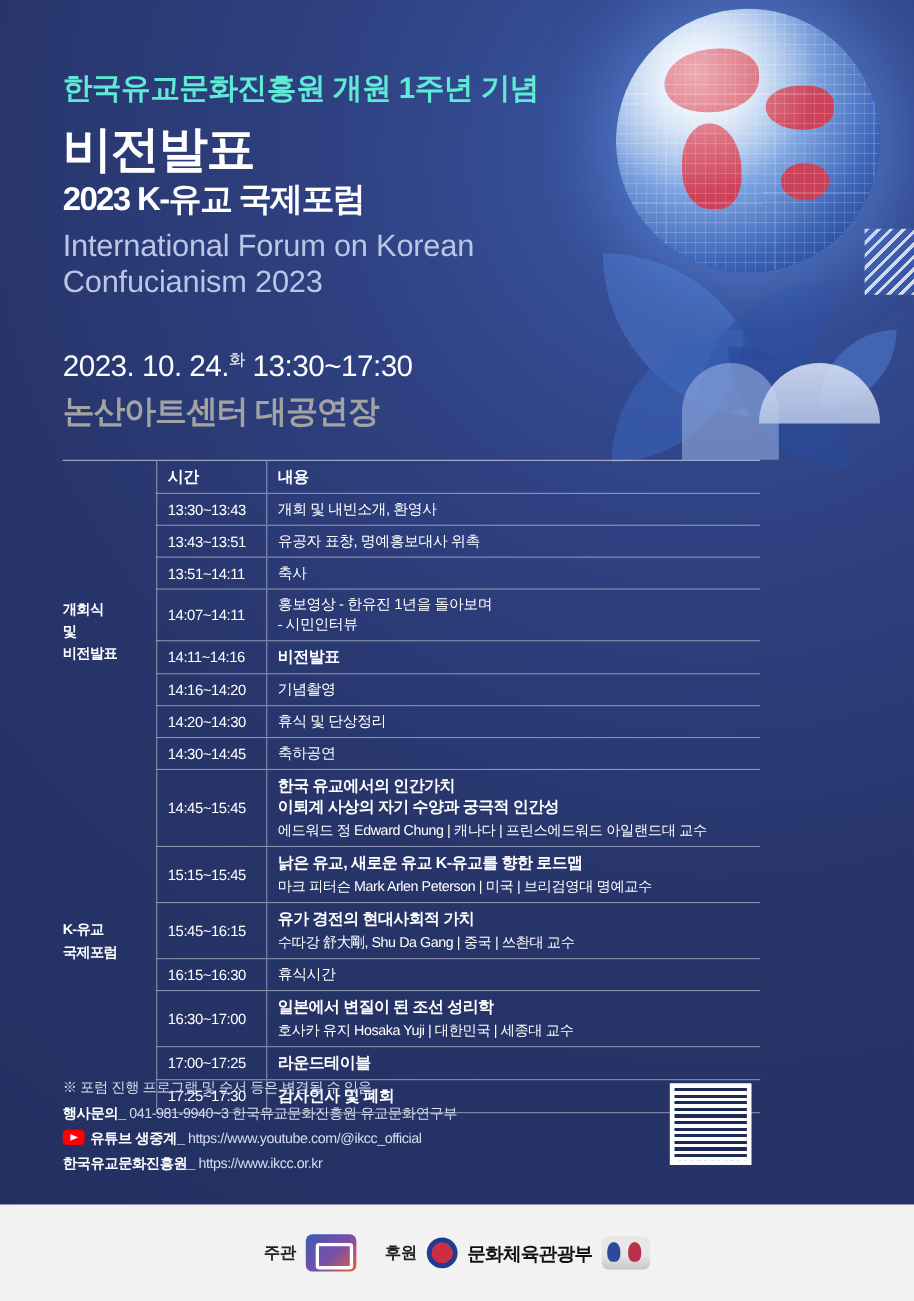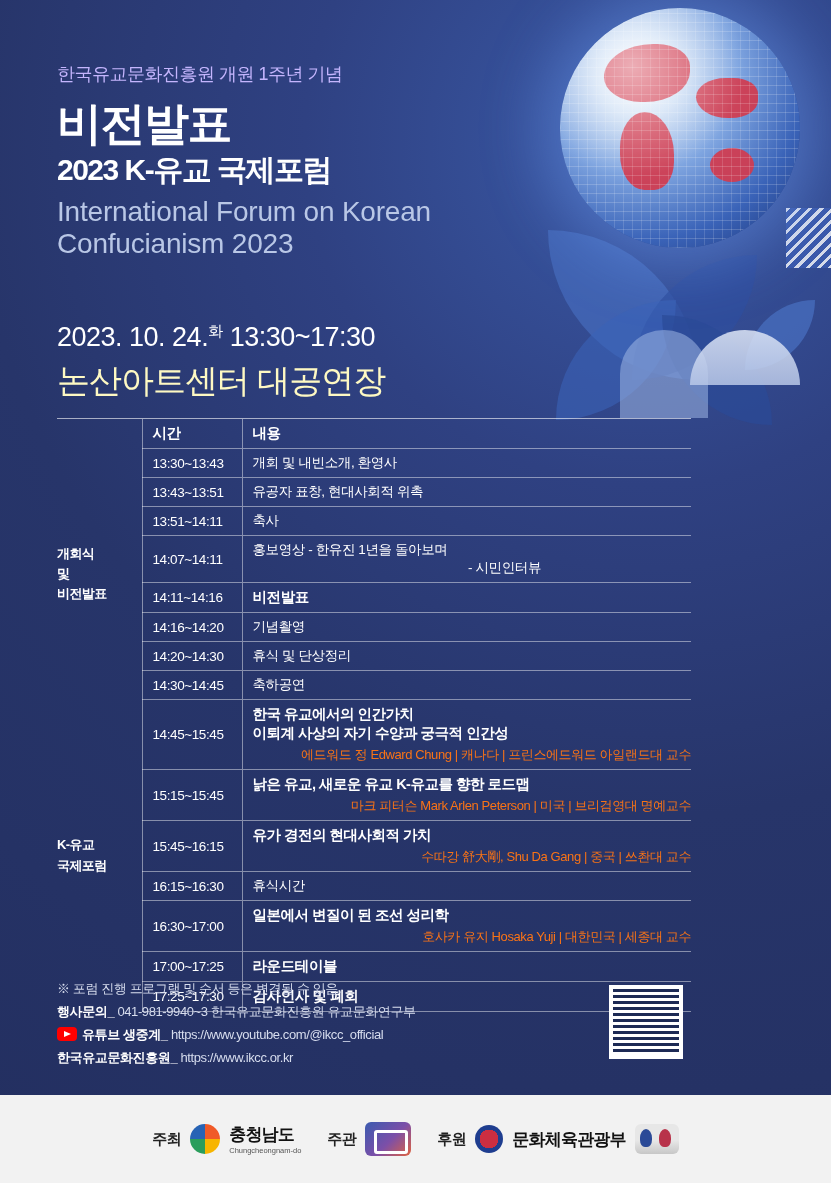--- a/index.html
+++ b/index.html
@@ -69,39 +69,39 @@
   .globe .gloss {
     position:absolute; inset:0; border-radius:50%;
     background: radial-gradient(circle at 30% 24%, rgba(255,255,255,.55) 0%, rgba(255,255,255,0) 45%);
   }
 
   
   .page { position: relative; width: 831px; height: 1183px; }
 
   .header { position: absolute; left: 57px; top: 62px; width: 520px; }
   .kicker {
-    font-size: 18px; font-weight: normal; color: #c4b5fd; letter-spacing: -.5px;
+    font-size: 27px; font-weight: bold; color: #5eead4; letter-spacing: -.5px;
   }
   .title1 {
     font-size: 45px; font-weight: bold; color: #ffffff; letter-spacing: -1.5px;
     margin-top: 14px; line-height: 1.08;
   }
   .title2 {
     font-size: 30px; font-weight: bold; color: #ffffff; letter-spacing: -1.5px;
     line-height: 1.12; margin-top: 4px;
   }
   .subtitle-en {
     font-size: 28px; color: #b9c7e6; letter-spacing: -.2px; margin-top: 10px;
   }
   .when {
-    margin-top: 62px; font-size: 27px; color: #ffffff; letter-spacing: -.5px;
+    margin-top: 46px; font-size: 27px; color: #ffffff; letter-spacing: -.5px;
   }
   .when .sup { font-size: 15px; vertical-align: super; }
   .where {
-    font-size: 33px; color: #fef9c3; letter-spacing: -1px; margin-top: 6px; font-weight: normal;
+    font-size: 29px; color: #a3a3a3; letter-spacing: -1px; margin-top: 6px; font-weight: bold;
   }
 
   
   .sched { position: absolute; left: 57px; top: 418px; width: 634px; }
   table { width: 100%; border-collapse: collapse; }
   td, th {
     color: #ffffff; text-align: left; vertical-align: middle;
     font-size: 13.5px; letter-spacing: -.4px;
     border-top: 1px solid rgba(255,255,255,.45);
     border-bottom: 1px solid rgba(255,255,255,.45);
@@ -109,21 +109,21 @@
     margin-top: 40px;
   }
   th { font-size: 14.5px; font-weight: bold; padding: 5px 0 5px 10px; }
   .col-sess { width: 85px; padding-left: 0; border-top: none; border-bottom: none; }
   .col-time { width: 100px; }
   .sep-l { border-left: 1px solid rgba(255,255,255,.45); }
   .sess-label {
     font-size: 13px; font-weight: bold; line-height: 1.55; letter-spacing: -.6px;
   }
   .strong-row { font-weight: bold; font-size: 14.5px; }
-  .speaker { font-size: 13px; color: #f97316; margin-top: 3px; letter-spacing: -.4px; text-align: right; }
+  .speaker { font-size: 13px; color: #ffffff; margin-top: 3px; letter-spacing: -.4px; }
   .hl { font-weight: bold; font-size: 14.5px; color: #ffffff; letter-spacing: -.5px; }
   .top-rule td, .top-rule th { border-top: 1px solid rgba(255,255,255,.6); }
 
   
   .notes { position: absolute; left: 57px; top: 980px; width: 520px; font-size: 13px; letter-spacing: -.4px;}
   .notes .line { margin-bottom: 5px; color: #d7ddee; }
   .notes .b { font-weight: bold; color: #ffffff; }
   .yt {
     display: inline-block; width: 20px; height: 14px; background: #ff0000;
     border-radius: 4px; position: relative; vertical-align: -2px; margin-right: 5px;
@@ -233,34 +233,34 @@
               </div>
             </td>
             <td class="col-time sep-l">13:30~13:43</td>
             <td class="sep-l">
               <div>개회 및 내빈소개, 환영사</div>
             </td>
           </tr>
           <tr>
             <td class="col-time sep-l">13:43~13:51</td>
             <td class="sep-l">
-              <div>유공자 표창, 현대사회적 위촉</div>
+              <div>유공자 표창, 명예홍보대사 위촉</div>
             </td>
           </tr>
           <tr>
             <td class="col-time sep-l">13:51~14:11</td>
             <td class="sep-l">
               <div>축사</div>
             </td>
           </tr>
           <tr>
             <td class="col-time sep-l">14:07~14:11</td>
             <td class="sep-l">
               <div>홍보영상 - 한유진 1년을 돌아보며</div>
-              <div style="text-align: right; padding-right: 150px;">- 시민인터뷰</div>
+              <div style="text-align: left; padding-right: 150px; font-family: Liberation Serif, serif;">- 시민인터뷰</div>
             </td>
           </tr>
           <tr>
             <td class="col-time sep-l">14:11~14:16</td>
             <td class="sep-l">
               <div class="strong-row">비전발표</div>
             </td>
           </tr>
           <tr>
             <td class="col-time sep-l">14:16~14:20</td>
@@ -350,28 +350,20 @@
     <div class="line">
       <span class="b">한국유교문화진흥원_</span>
       <span>https://www.ikcc.or.kr</span>
     </div>
   </div>
 
   <div class="qr"></div>
 
   <div class="footer">
     <div class="f-group">
-      <span class="f-label">주최</span>
-      <span class="logo-cn"></span>
-      <span class="f-org">
-        <span>충청남도</span>
-        <small>Chungcheongnam-do</small>
-      </span>
-    </div>
-    <div class="f-group">
       <span class="f-label">주관</span>
       <span class="logo-ikcc"></span>
     </div>
     <div class="f-group">
       <span class="f-label">후원</span>
       <span class="logo-mcst"></span>
       <span class="f-org">문화체육관광부</span>
       <span class="logo-mascot"></span>
     </div>
   </div>

